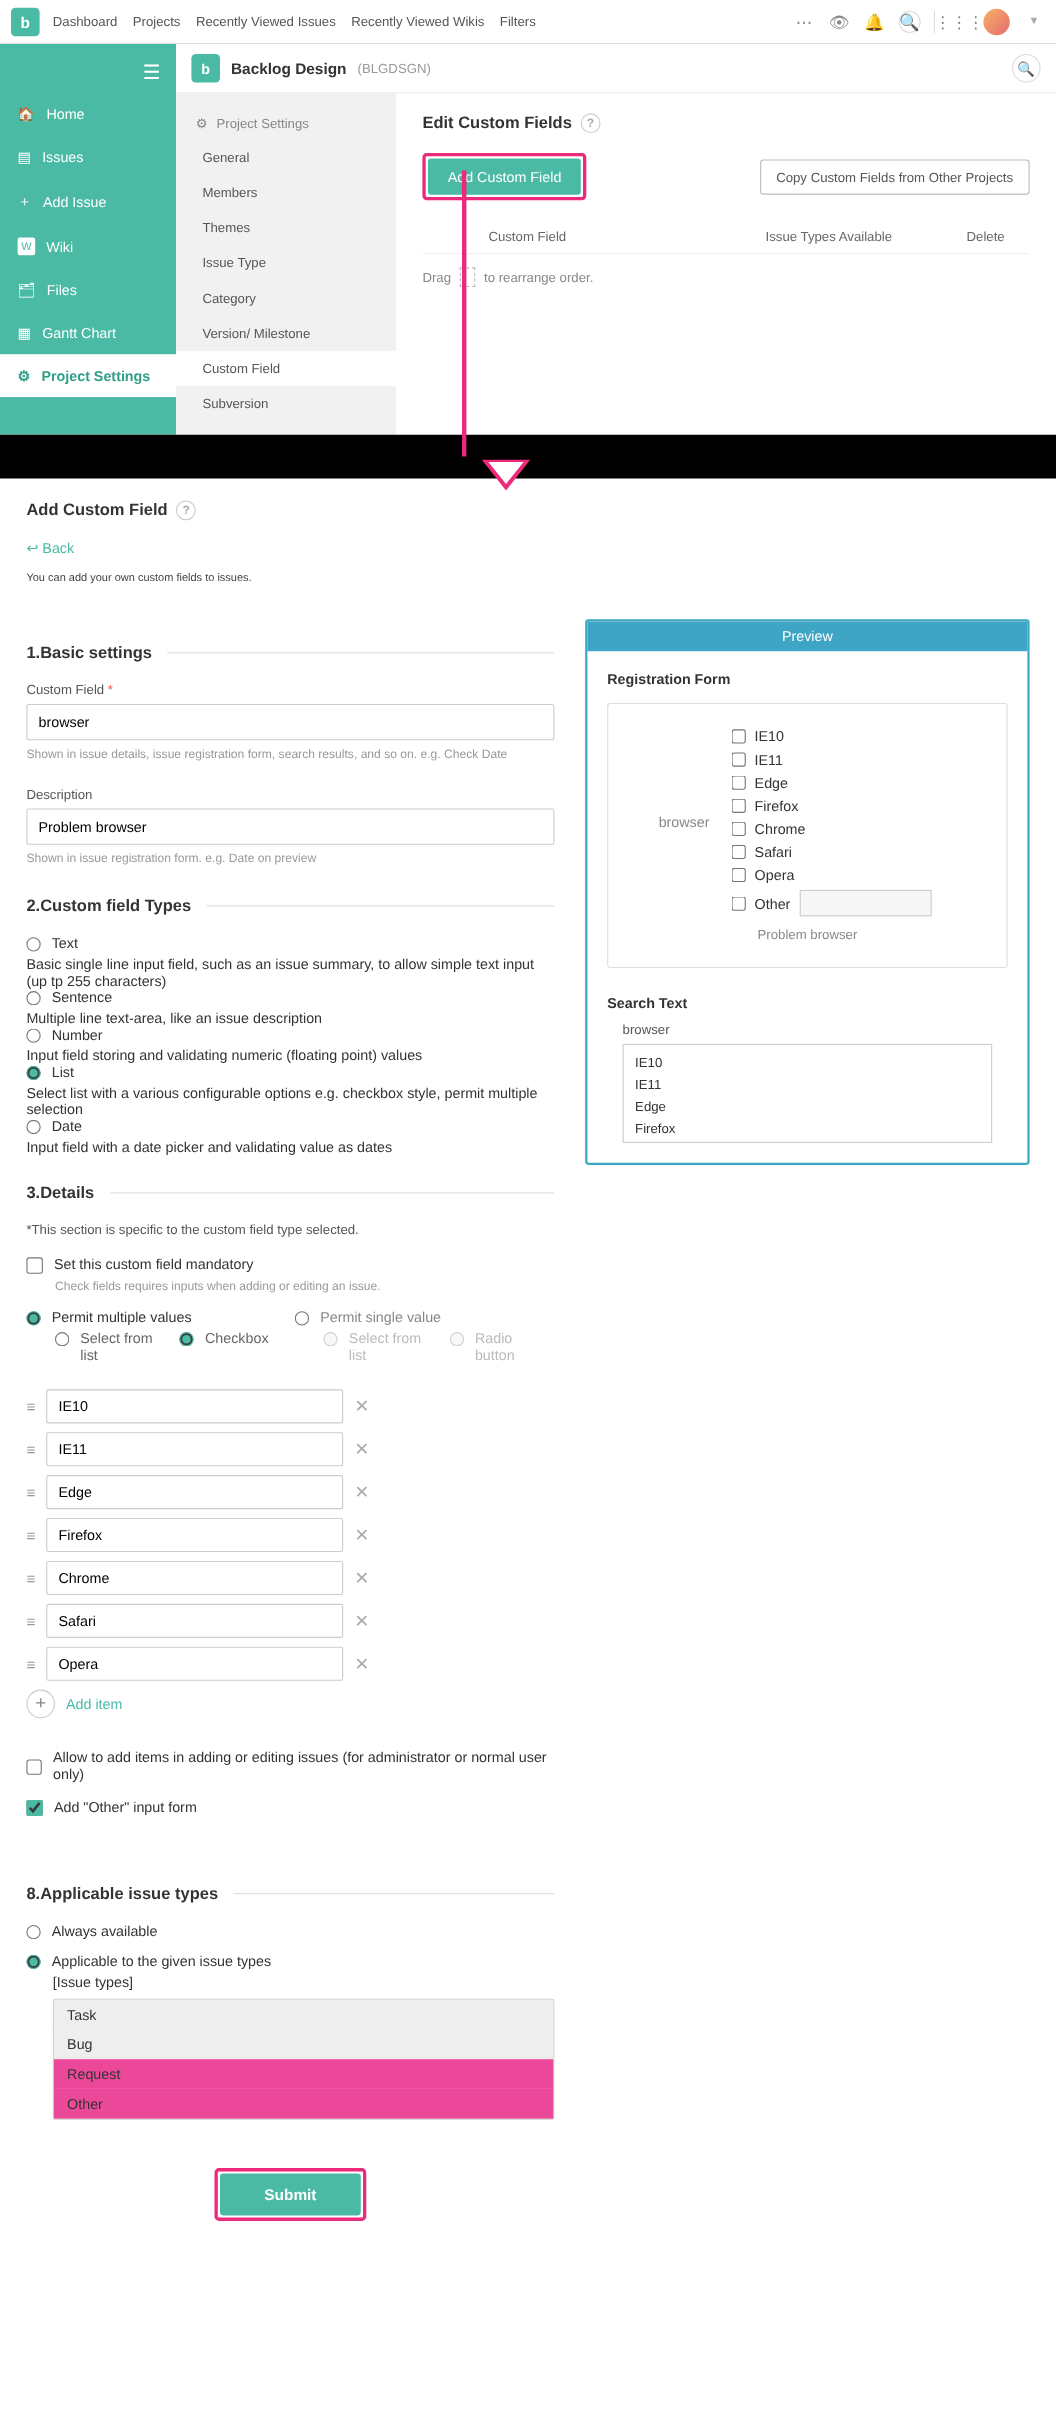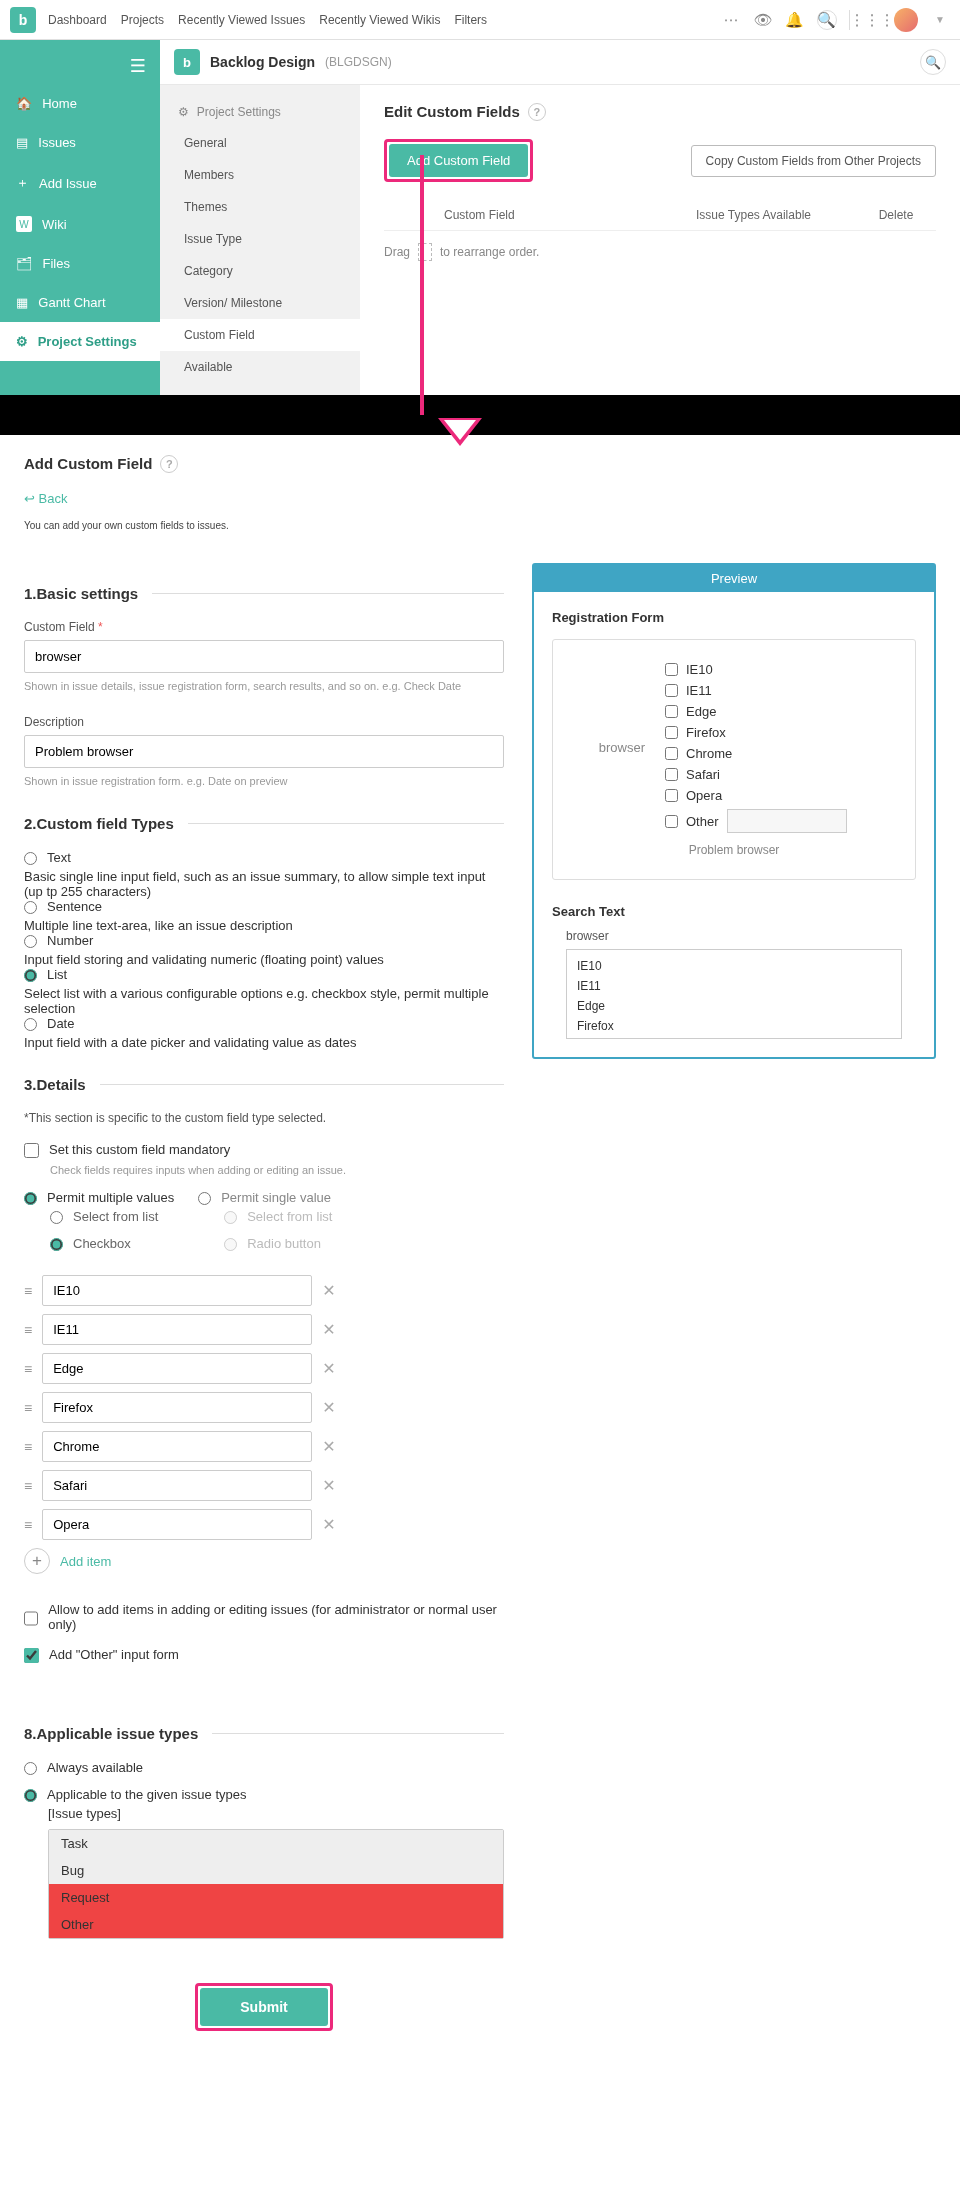--- a/index.html
+++ b/index.html
@@ -57,32 +57,32 @@
 .fld-help{font-size:11px;color:#999;margin-top:5px;line-height:1.5}
 .fgroup{margin-bottom:20px}
 .radio-row{display:flex;align-items:flex-start;gap:10px;margin-bottom:4px;cursor:pointer}
 .radio-row input{margin-top:2px;accent-color:#4abaa5}
 .radio-row .rt{font-size:13px}
 .subnote{font-size:12px;color:#555;margin-bottom:16px}
 .chk-row{display:flex;align-items:center;gap:10px;margin-bottom:6px;cursor:pointer;font-size:13px}
 .chk-row input{margin-top:2px;accent-color:#4abaa5;width:15px;height:15px}
 .chk-help{font-size:11px;color:#999;margin:0 0 14px 26px}
 .two-radio{display:flex;gap:24px;margin-bottom:10px}
-.sub-radio{margin-left:26px;display:flex;flex-direction:column;gap:8px;font-size:13px;color:#666}
+.sub-radio{margin-left:26px;display:flex;flex-direction:row;gap:8px;font-size:13px;color:#666}
 .sub-radio.dis{color:#bbb}
 .item-list{margin-top:20px}
 .item-row{display:flex;align-items:center;gap:10px;margin-bottom:8px}
 .drag-h{color:#999;font-size:14px;cursor:grab}
 .item-in{flex:0 0 270px;border:1px solid #ccc;padding:7px 10px;font-size:13px;border-radius:2px}
 .del-x{color:#aaa;font-size:16px;cursor:pointer padding:0 4px}
 .add-row{display:flex;align-items:center;gap:10px;margin-top:8px;color:#4abaa5;font-size:13px;cursor:pointer}
 .add-btn{width:26px;height:26px;border:1px solid #ccc;border-radius:50%;display:flex;align-items:center;justify-content:center;color:#888;font-size:17px}
 .issue-box{border:1px solid #ccc;border-radius:2px;margin-top:8px;background:#fff}
 .issue-box .opt{padding:6px 12px;font-size:13px;background:#eee}
-.issue-box .opt.plain{background:#ef4444}
+.issue-box .opt.plain{background:#ec4899}
 .submit-wrap{display:flex;justify-content:center;margin:44px 0 30px}
 .btn-submit{background:#4abaa5;color:#fff;border:none;padding:11px 40px;font-size:14px;font-weight:600;border-radius:3px;cursor:pointer}
 .regform{border:1px solid #ddd;border-radius:3px;padding:22px;margin-bottom:24px}
 .reg-title{font-size:13px;font-weight:600;margin-bottom:14px}
 .rf-grid{display:flex;gap:20px;align-items:center}
 .rf-name{color:#888;font-size:13px;flex:0 0 70px;text-align:right}
 .rf-opts{display:flex;flex-direction:column;gap:6px;font-size:13px}
 .rf-opts label{display:flex;align-items:center;gap:8px}
 .rf-other-in{border:1px solid #ccc;width:120px;height:24px;background:#f7f7f7}
 .rf-help{text-align:center;font-size:12px;color:#888;margin-top:10px}
@@ -161,21 +161,21 @@
               <span>⚙</span>
               <span>Project Settings</span>
             </div>
         <div class="it">General</div>
         <div class="it">Members</div>
         <div class="it">Themes</div>
         <div class="it">Issue Type</div>
         <div class="it">Category</div>
         <div class="it">Version/ Milestone</div>
         <div class="it active">Custom Field</div>
-        <div class="it">Available</div>
+        <div class="it">Subversion</div>
       </div>
       <div class="col3" style="position:relative">
         <div class="ecf-head">
               <span>Edit Custom Fields</span>
               <span class="help">?</span>
             </div>
         <div class="btnrow">
           <span class="callout"><button class="btn-add">Add Custom Field</button></span>
           <button class="btn-copy">Copy Custom Fields from Other Projects</button>
         </div>

